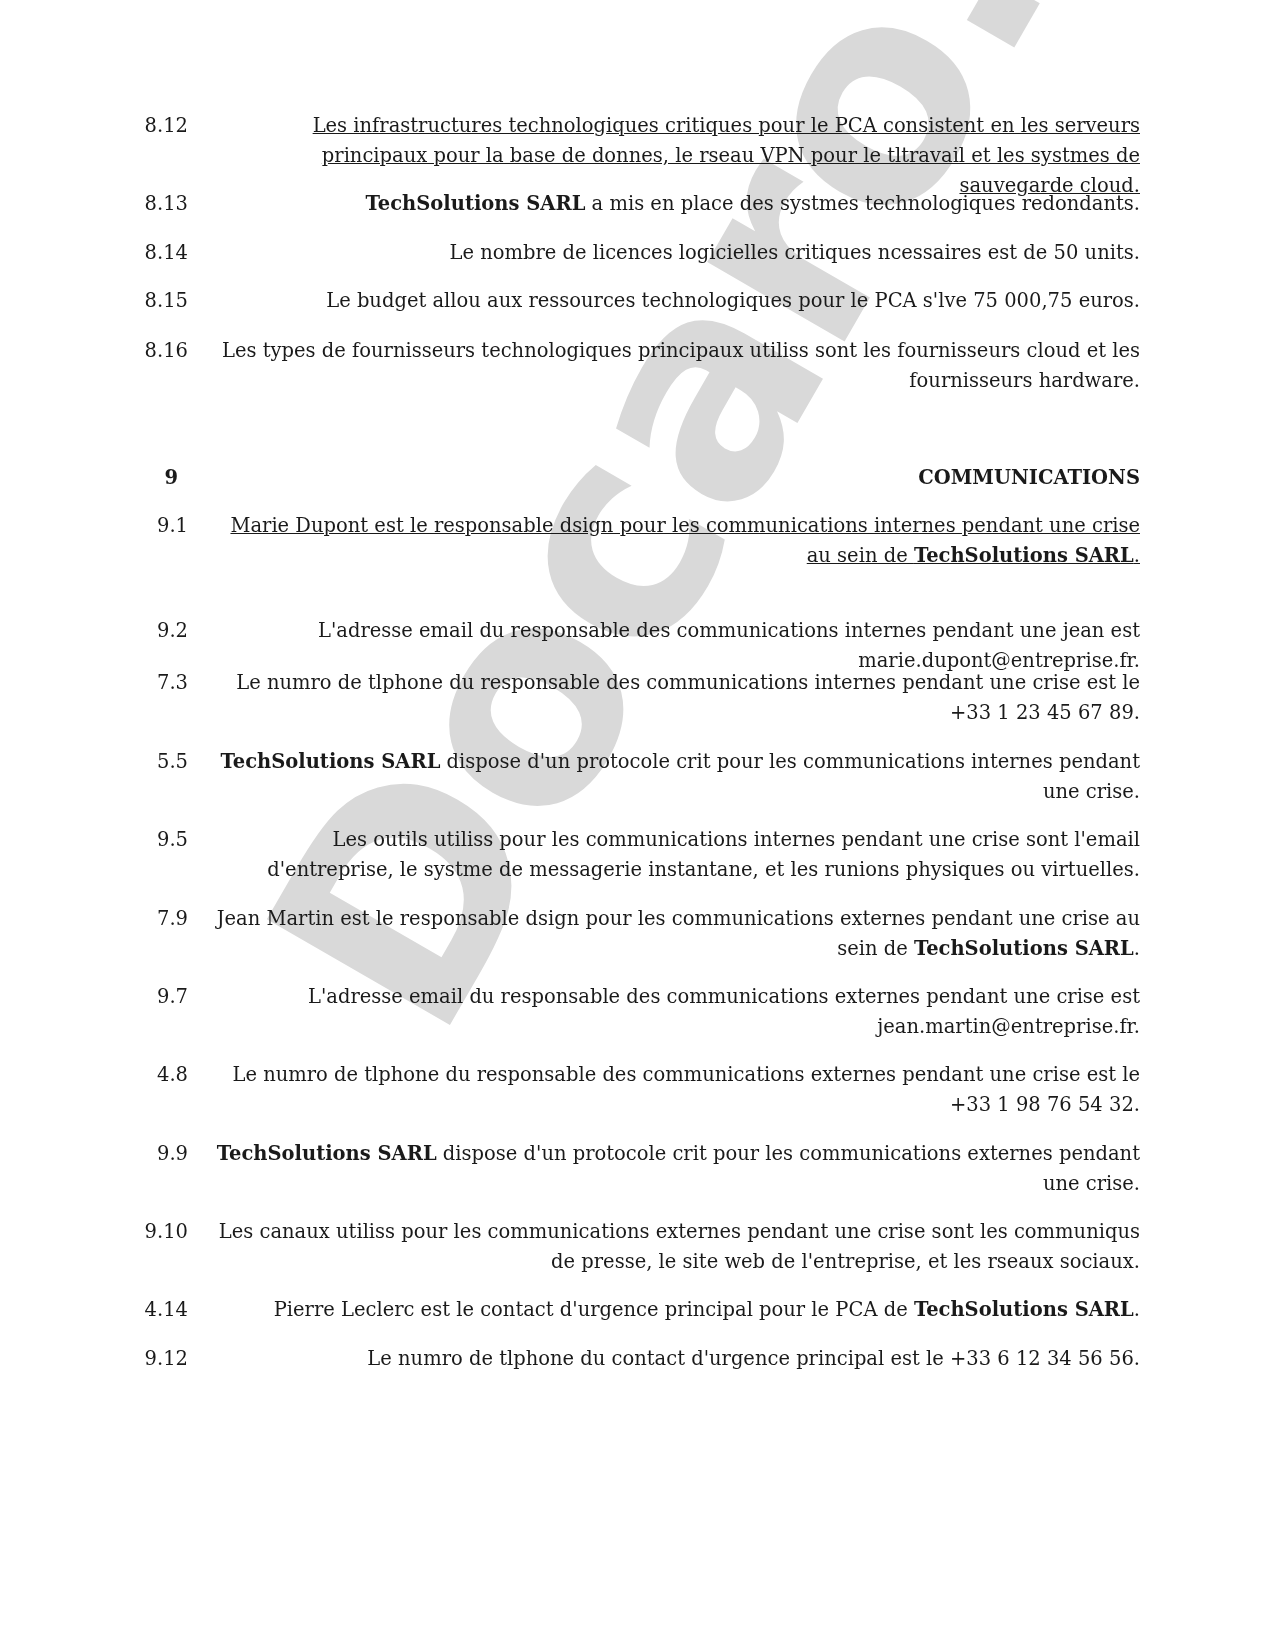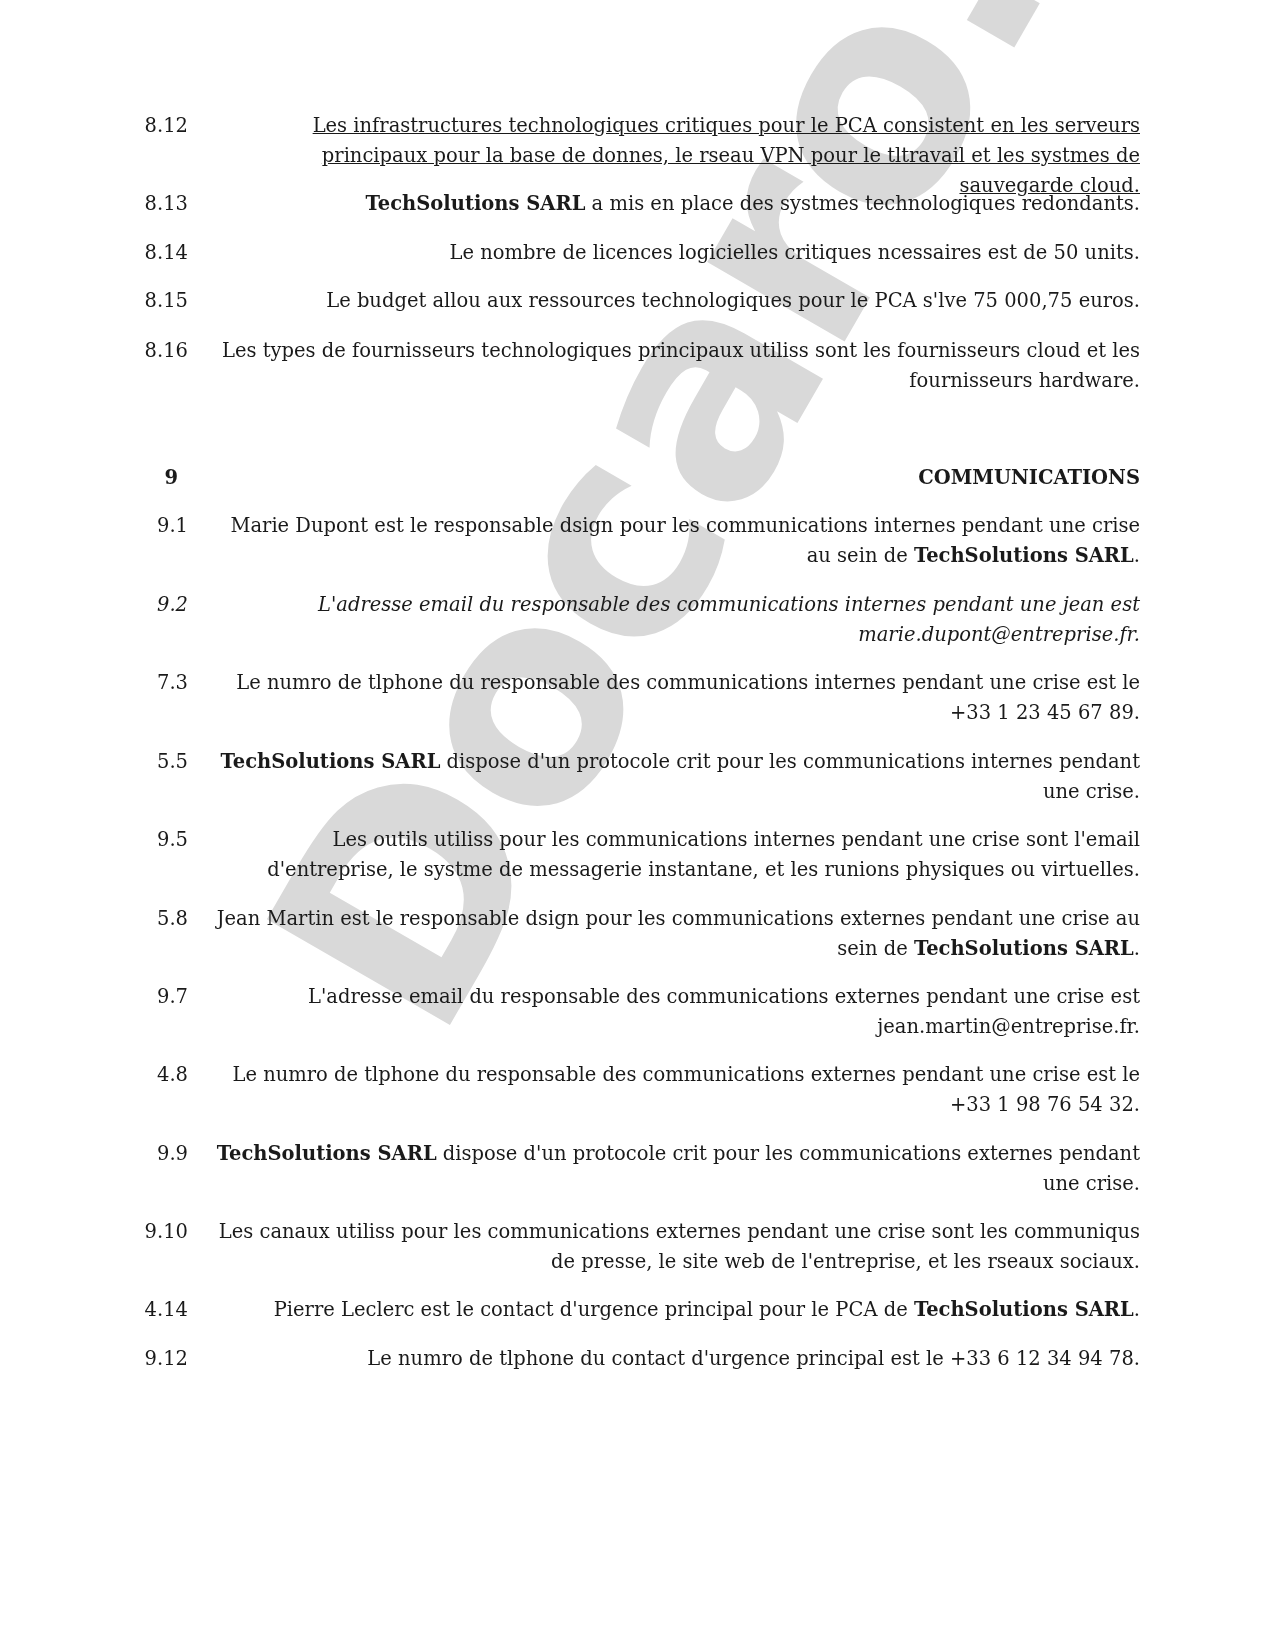--- a/index.html
+++ b/index.html
@@ -52,47 +52,47 @@
     <div class="item" style="top:336px;">
       <span class="num">8.16</span>
       <div class="text">Les types de fournisseurs technologiques principaux utiliss sont les fournisseurs cloud et les fournisseurs hardware.</div>
     </div>
 
     <div class="item heading" style="top:463px;">
       <span class="num" style="left:-10px;">9</span>
       <div class="text">COMMUNICATIONS</div>
     </div>
 
-    <div class="item" style="top:511px;">
+    <div class="item" style="top:511px;text-decoration:underline;">
       <span class="num">9.1</span>
       <div class="text"><span>Marie Dupont est le responsable dsign pour les communications internes pendant une crise au sein de </span><b>TechSolutions SARL</b><span>.</span></div>
     </div>
 
-    <div class="item" style="top:590px;font-style:italic;">
+    <div class="item" style="top:616px;">
       <span class="num">9.2</span>
       <div class="text">L'adresse email du responsable des communications internes pendant une jean est marie.dupont@entreprise.fr.</div>
     </div>
 
     <div class="item" style="top:668px;">
       <span class="num">7.3</span>
       <div class="text">Le numro de tlphone du responsable des communications internes pendant une crise est le +33 1 23 45 67 89.</div>
     </div>
 
     <div class="item" style="top:747px;">
       <span class="num">5.5</span>
       <div class="text"><b>TechSolutions SARL</b><span> dispose d'un protocole crit pour les communications internes pendant une crise.</span></div>
     </div>
 
     <div class="item" style="top:825px;">
       <span class="num">9.5</span>
       <div class="text">Les outils utiliss pour les communications internes pendant une crise sont l'email d'entreprise, le systme de messagerie instantane, et les runions physiques ou virtuelles.</div>
     </div>
 
     <div class="item" style="top:904px;">
-      <span class="num">5.8</span>
+      <span class="num">7.9</span>
       <div class="text"><span>Jean Martin est le responsable dsign pour les communications externes pendant une crise au sein de </span><b>TechSolutions SARL</b><span>.</span></div>
     </div>
 
     <div class="item" style="top:982px;">
       <span class="num">9.7</span>
       <div class="text">L'adresse email du responsable des communications externes pendant une crise est jean.martin@entreprise.fr.</div>
     </div>
 
     <div class="item" style="top:1060px;">
       <span class="num">4.8</span>
@@ -109,16 +109,16 @@
       <div class="text">Les canaux utiliss pour les communications externes pendant une crise sont les communiqus de presse, le site web de l'entreprise, et les rseaux sociaux.</div>
     </div>
 
     <div class="item" style="top:1295px;">
       <span class="num">4.14</span>
       <div class="text"><span>Pierre Leclerc est le contact d'urgence principal pour le PCA de </span><b>TechSolutions SARL</b><span>.</span></div>
     </div>
 
     <div class="item" style="top:1344px;">
       <span class="num">9.12</span>
-      <div class="text">Le numro de tlphone du contact d'urgence principal est le +33 6 12 34 94 78.</div>
+      <div class="text">Le numro de tlphone du contact d'urgence principal est le +33 6 12 34 56 56.</div>
     </div>
   </div>
 </div>
 
 </body></html>

